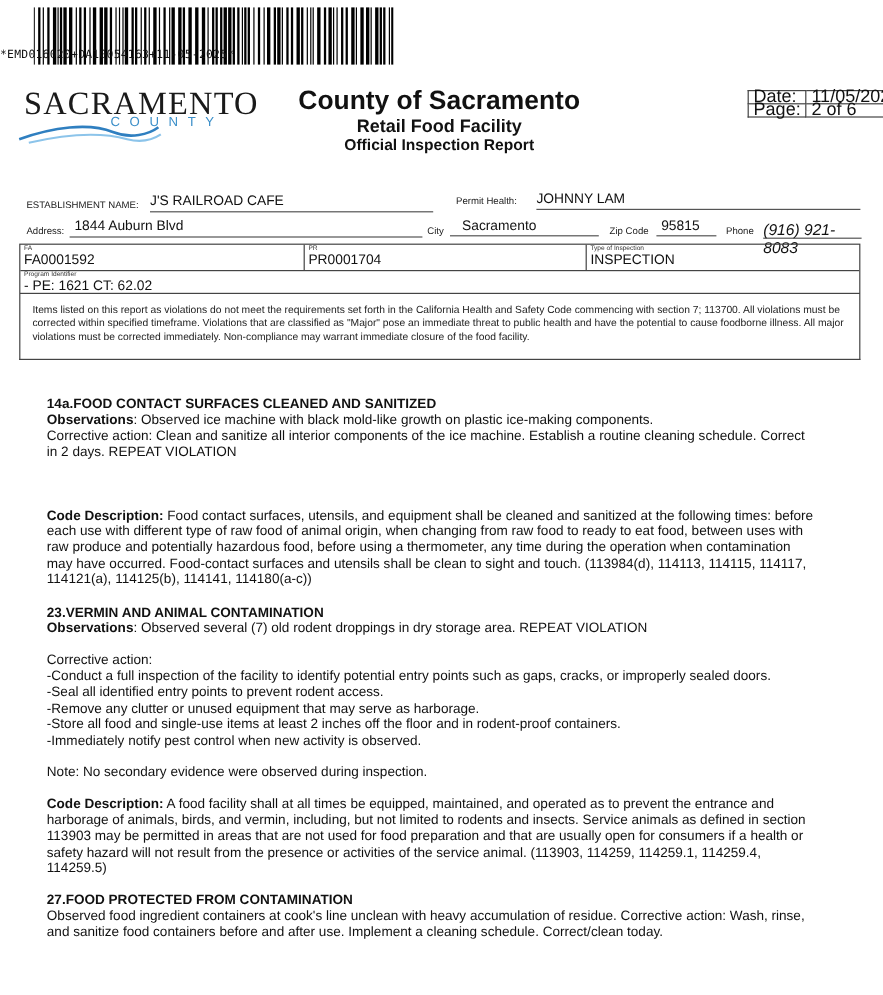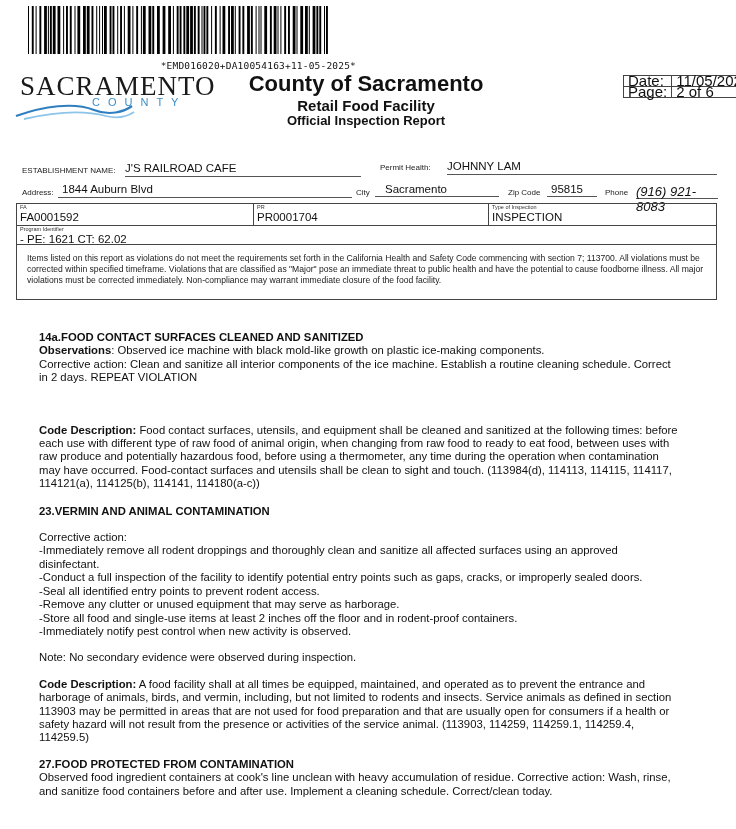--- a/index.html
+++ b/index.html
@@ -1,21 +1,21 @@
 <!DOCTYPE html>
 <html><head>
 <meta charset="utf-8">
 <style>
   html, body { margin: 0; padding: 0; background: #fff; }
   body { width: 736px; height: 829px; position: relative; overflow: hidden; font-family: "Liberation Sans", sans-serif; color: #111; }
   .abs { position: absolute; }
 
   
   #barcode { left: 28px; top: 6px; width: 300px; height: 48px; }
-  #barcode-text { left: 0; top: 60px; width: 356px; text-align: right; font-family: "DejaVu Sans Mono", monospace; font-size: 9.5px; letter-spacing: 0.2px; color: #111; }
+  #barcode-text { left: 0; top: 40px; width: 356px; text-align: left; font-family: "DejaVu Sans Mono", monospace; font-size: 9.5px; letter-spacing: 0.2px; color: #111; }
 
   
   #logo { left: 14px; top: 72px; width: 190px; height: 50px; }
   #logo-main { left: 20px; top: 71px; font-family: "Liberation Serif", serif; font-size: 27px; letter-spacing: 1px; color: #1a1a1a; }
   #logo-sub { left: 92px; top: 96px; font-family: "Liberation Sans", sans-serif; font-size: 11px; letter-spacing: 8px; color: #3b8fc9; }
 
   
   #title-main { left: 230px; top: 71px; width: 272px; text-align: center; font-weight: bold; font-size: 22px; }
   #title-sub1 { left: 230px; top: 97px; width: 272px; text-align: center; font-weight: bold; font-size: 15px; }
   #title-sub2 { left: 230px; top: 113px; width: 272px; text-align: center; font-weight: bold; font-size: 13px; }
@@ -219,23 +219,23 @@
     <p class="para">Corrective action: Clean and sanitize all interior components of the ice machine. Establish a routine cleaning schedule. Correct in 2 days.  REPEAT VIOLATION</p>
     <div class="gap-l"></div>
     <div style="height:13px"></div>
     <p class="para"><span class="b">Code Description:</span><span> Food contact surfaces, utensils, and equipment shall be cleaned and sanitized at the following times: before each use with different type of raw food of animal origin, when changing from raw food to ready to eat food, between uses with raw produce and potentially hazardous food, before using a thermometer, any time during the operation when contamination may have occurred. Food-contact surfaces and utensils shall be clean to sight and touch. (113984(d), 114113, 114115, 114117, 114121(a), 114125(b), 114141, 114180(a-c))</span></p>
   </div>
 
   <div style="height:14px"></div>
 
   <div>
     <div class="v-title">23.VERMIN AND ANIMAL CONTAMINATION</div>
+    <p class="para"><span class="b">Observations</span><span>: Observed several (7) old rodent droppings in dry storage area. REPEAT VIOLATION</span></p>
     <div class="gap-s"></div>
     <p class="para">Corrective action:</p>
-    <p class="para">-Immediately remove all rodent droppings and thoroughly clean and sanitize all affected surfaces using an approved disinfectant.</p>
     <p class="para">-Conduct a full inspection of the facility to identify potential entry points such as gaps, cracks, or improperly sealed doors.</p>
     <p class="para">-Seal all identified entry points to prevent rodent access.</p>
     <p class="para">-Remove any clutter or unused equipment that may serve as harborage.</p>
     <p class="para">-Store all food and single-use items at least 2 inches off the floor and in rodent-proof containers.</p>
     <p class="para">-Immediately notify pest control when new activity is observed.</p>
     <div class="gap-s"></div>
     <p class="para">Note: No secondary evidence were observed during inspection.</p>
     <div class="gap-s"></div>
     <p class="para"><span class="b">Code Description:</span><span> A food facility shall at all times be equipped, maintained, and operated as to prevent the entrance and harborage of animals, birds, and vermin, including, but not limited to rodents and insects. Service animals as defined in section 113903 may be permitted in areas that are not used for food preparation and that are usually open for consumers if a health or safety hazard will not result from the presence or activities of the service animal. (113903, 114259, 114259.1, 114259.4, 114259.5)</span></p>
   </div>

